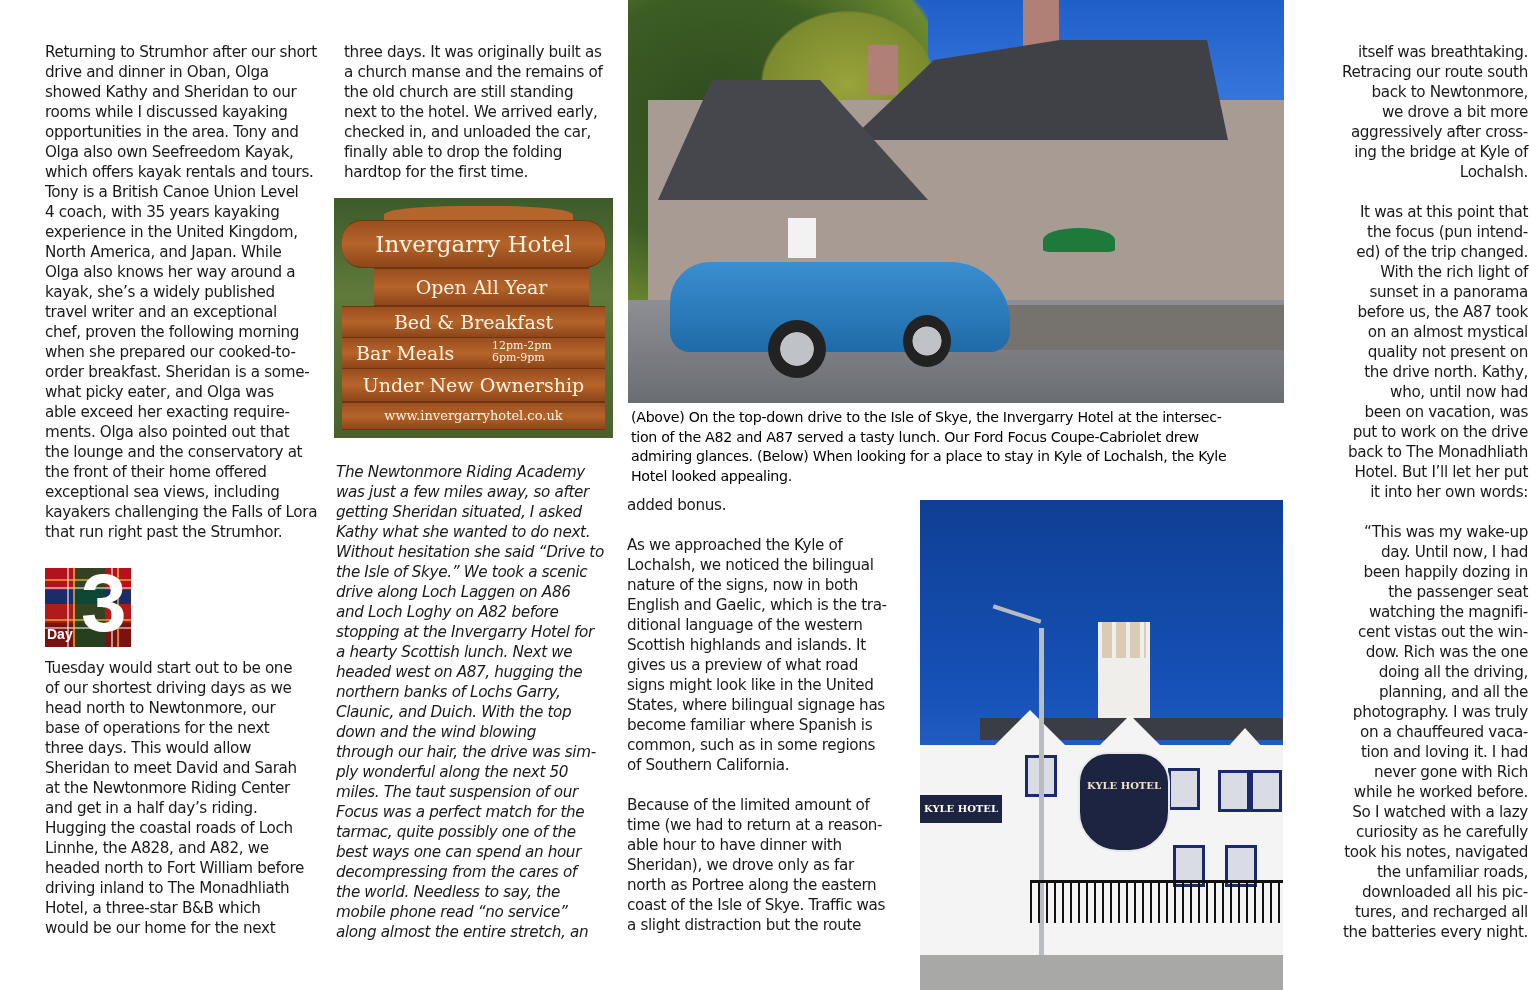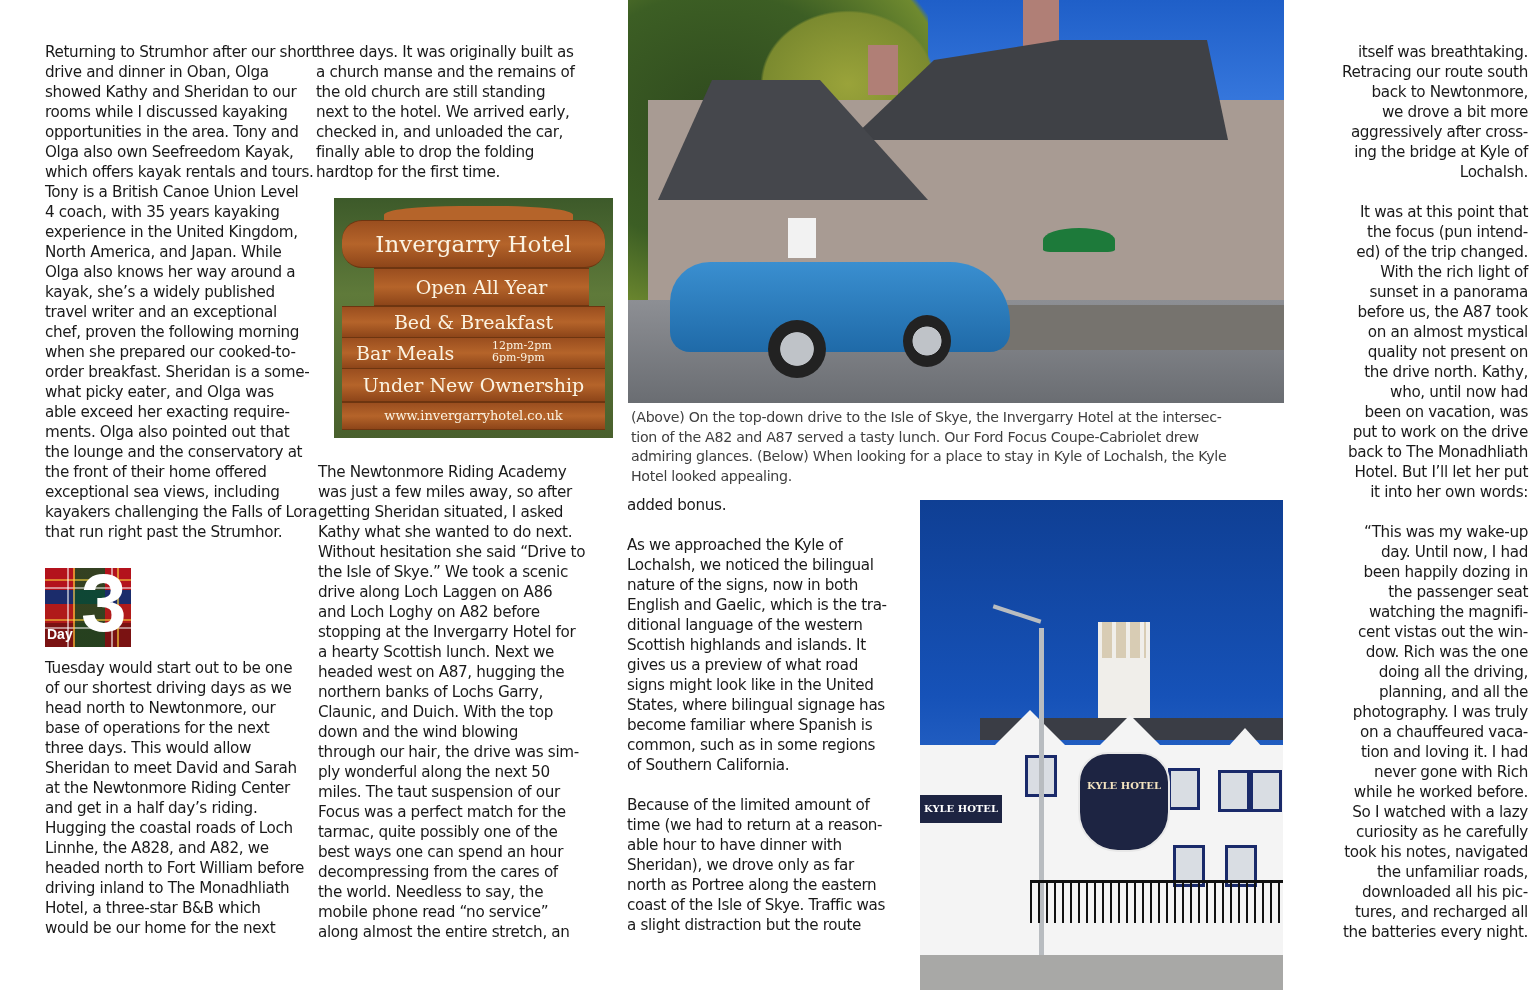--- a/index.html
+++ b/index.html
@@ -4,22 +4,22 @@
 <style>
   html, body { margin:0; padding:0; }
   body { width:1530px; height:990px; background:#ffffff; position:relative; overflow:hidden;
          font-family:"DejaVu Sans", sans-serif; color:#1a1a1a; }
   .col { position:absolute; font-size:15.2px; line-height:20px; letter-spacing:-0.35px; }
   .col p { margin:0; white-space:pre-line; }
   .gap { height:20px; }
 
   #col1a { left:45px; top:42px; width:285px; }
   #col1b { left:45px; top:658px; width:285px; }
-  #col2a { left:316px; top:42px; width:285px; }
-  #col2b { left:318px; top:462px; width:285px; }
+  #col2a { left:344px; top:42px; width:285px; }
+  #col2b { left:336px; top:462px; width:285px;font-style:italic; }
   #col3 { left:627px; top:495px; width:290px; }
   #col4 { left:1293px; top:42px; width:235px;text-align:right; }
 
   
   .badge { position:absolute; left:45px; top:568px; width:86px; height:79px; overflow:hidden;
     background:
       repeating-linear-gradient(90deg, transparent 0 22px, rgba(255,255,255,0.55) 22px 24px, transparent 24px 28px, rgba(255,215,60,0.6) 28px 30px, transparent 30px 44px),
       repeating-linear-gradient(0deg, transparent 0 18px, rgba(255,255,255,0.5) 18px 20px, transparent 20px 26px, rgba(255,215,60,0.55) 26px 28px, transparent 28px 40px),
       linear-gradient(90deg, rgba(0,60,20,0) 0 35%, rgba(10,80,35,0.75) 35% 70%, rgba(0,0,0,0) 70%),
       linear-gradient(180deg, #b3121c 0 28%, #1b2c6b 28% 45%, #b01a1a 45% 70%, #7a1212 70%);
@@ -63,21 +63,21 @@
   .photo1 .wall { position:absolute; left:300px; top:305px; width:356px; height:45px; background:#76736e; }
   .photo1 .car { position:absolute; left:42px; top:262px; width:340px; height:90px; background:linear-gradient(180deg,#3a8fd0,#1f6aa8);
     border-radius:40px 60px 20px 20px; }
   .photo1 .wheel1 { position:absolute; left:140px; top:320px; width:58px; height:58px; border-radius:50%; background:radial-gradient(circle,#bfc3c8 40%,#222 42%); }
   .photo1 .wheel2 { position:absolute; left:275px; top:315px; width:48px; height:52px; border-radius:50%; background:radial-gradient(circle,#bfc3c8 40%,#222 42%); }
   .photo1 .umbrella { position:absolute; left:415px; top:228px; width:72px; height:24px; background:#1d7a3a; border-radius:50% 50% 10% 10%; }
   .photo1 .notice { position:absolute; left:160px; top:218px; width:28px; height:40px; background:#f2f2f2; }
 
   
   .caption { position:absolute; left:631px; top:408px; width:650px; font-size:14.2px; line-height:19.6px;
-    color:#404040; letter-spacing:-0.3px; white-space:pre-line; }
+    color:#000000; letter-spacing:-0.3px; white-space:pre-line; }
 
   
   .photo2 { position:absolute; left:920px; top:500px; width:363px; height:490px; overflow:hidden;
     background:linear-gradient(180deg,#0f3f94 0%, #1652b8 40%, #2a66c8 60%); }
   .photo2 .bldg { position:absolute; left:0; top:245px; width:363px; height:220px; background:#f4f4f4; }
   .photo2 .gable1 { position:absolute; left:50px; top:210px; width:120px; height:60px; background:#f4f4f4;
     clip-path:polygon(0 100%, 50% 0, 100% 100%); }
   .photo2 .gable2 { position:absolute; left:150px; top:215px; width:120px; height:60px; background:#f4f4f4;
     clip-path:polygon(0 100%, 50% 0, 100% 100%); }
   .photo2 .gable3 { position:absolute; left:280px; top:228px; width:90px; height:50px; background:#f4f4f4;

